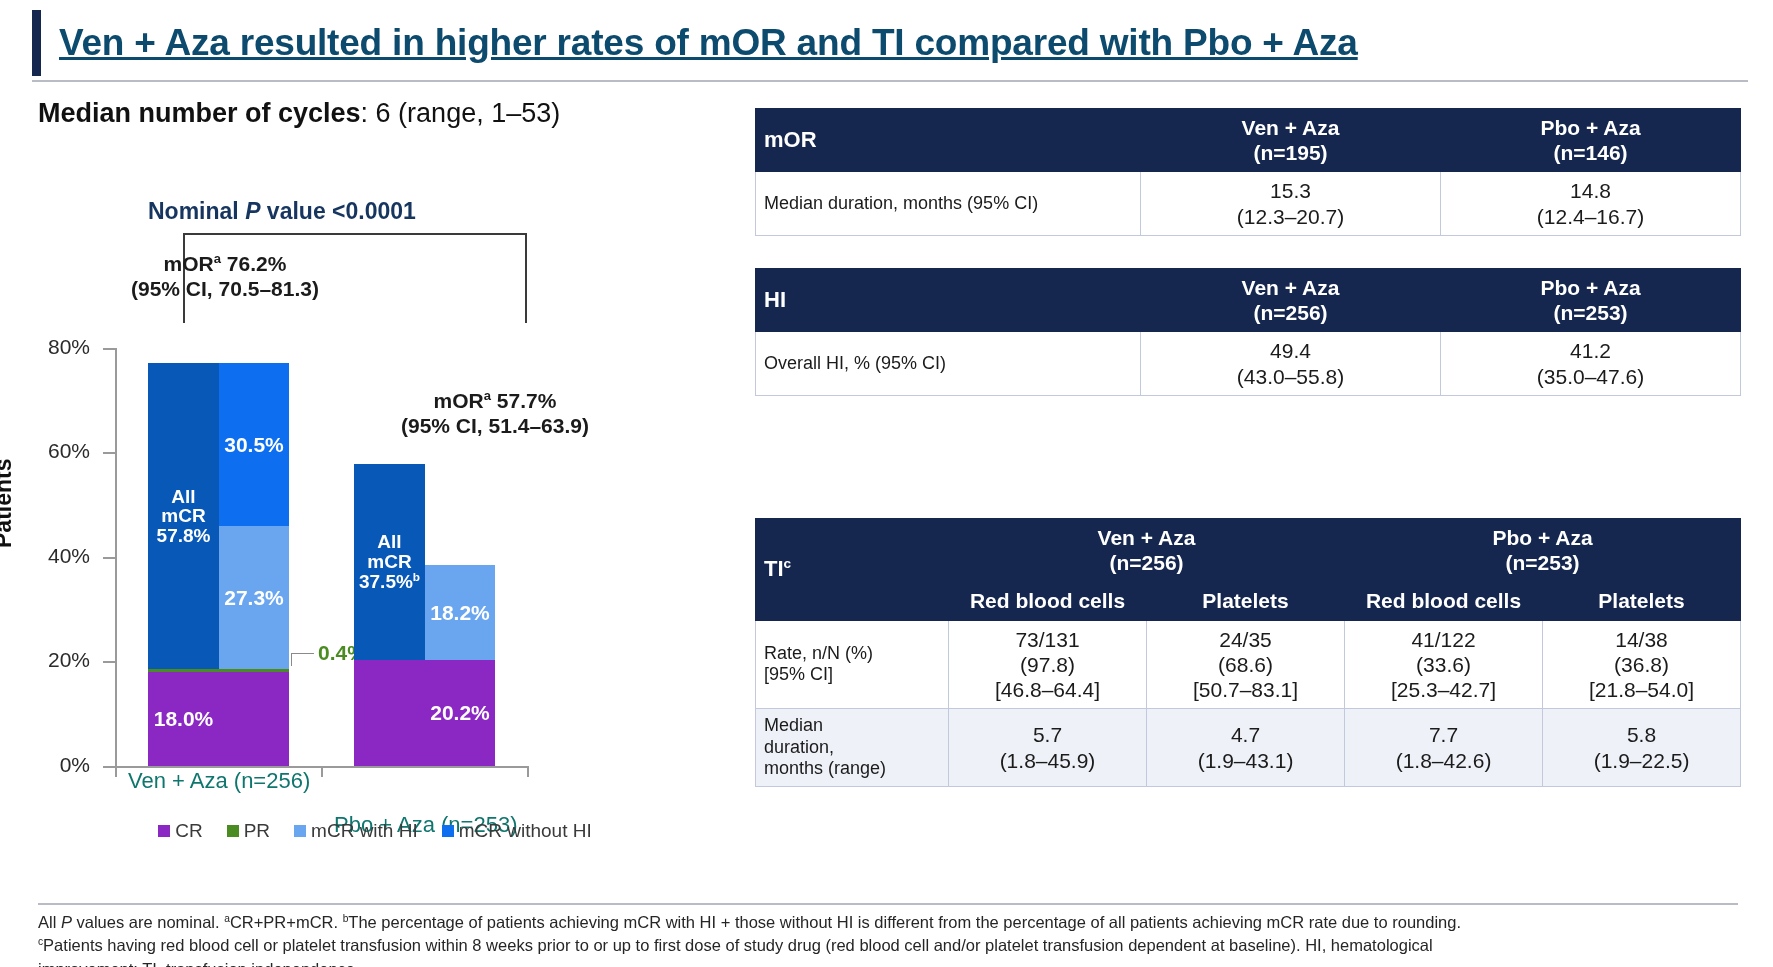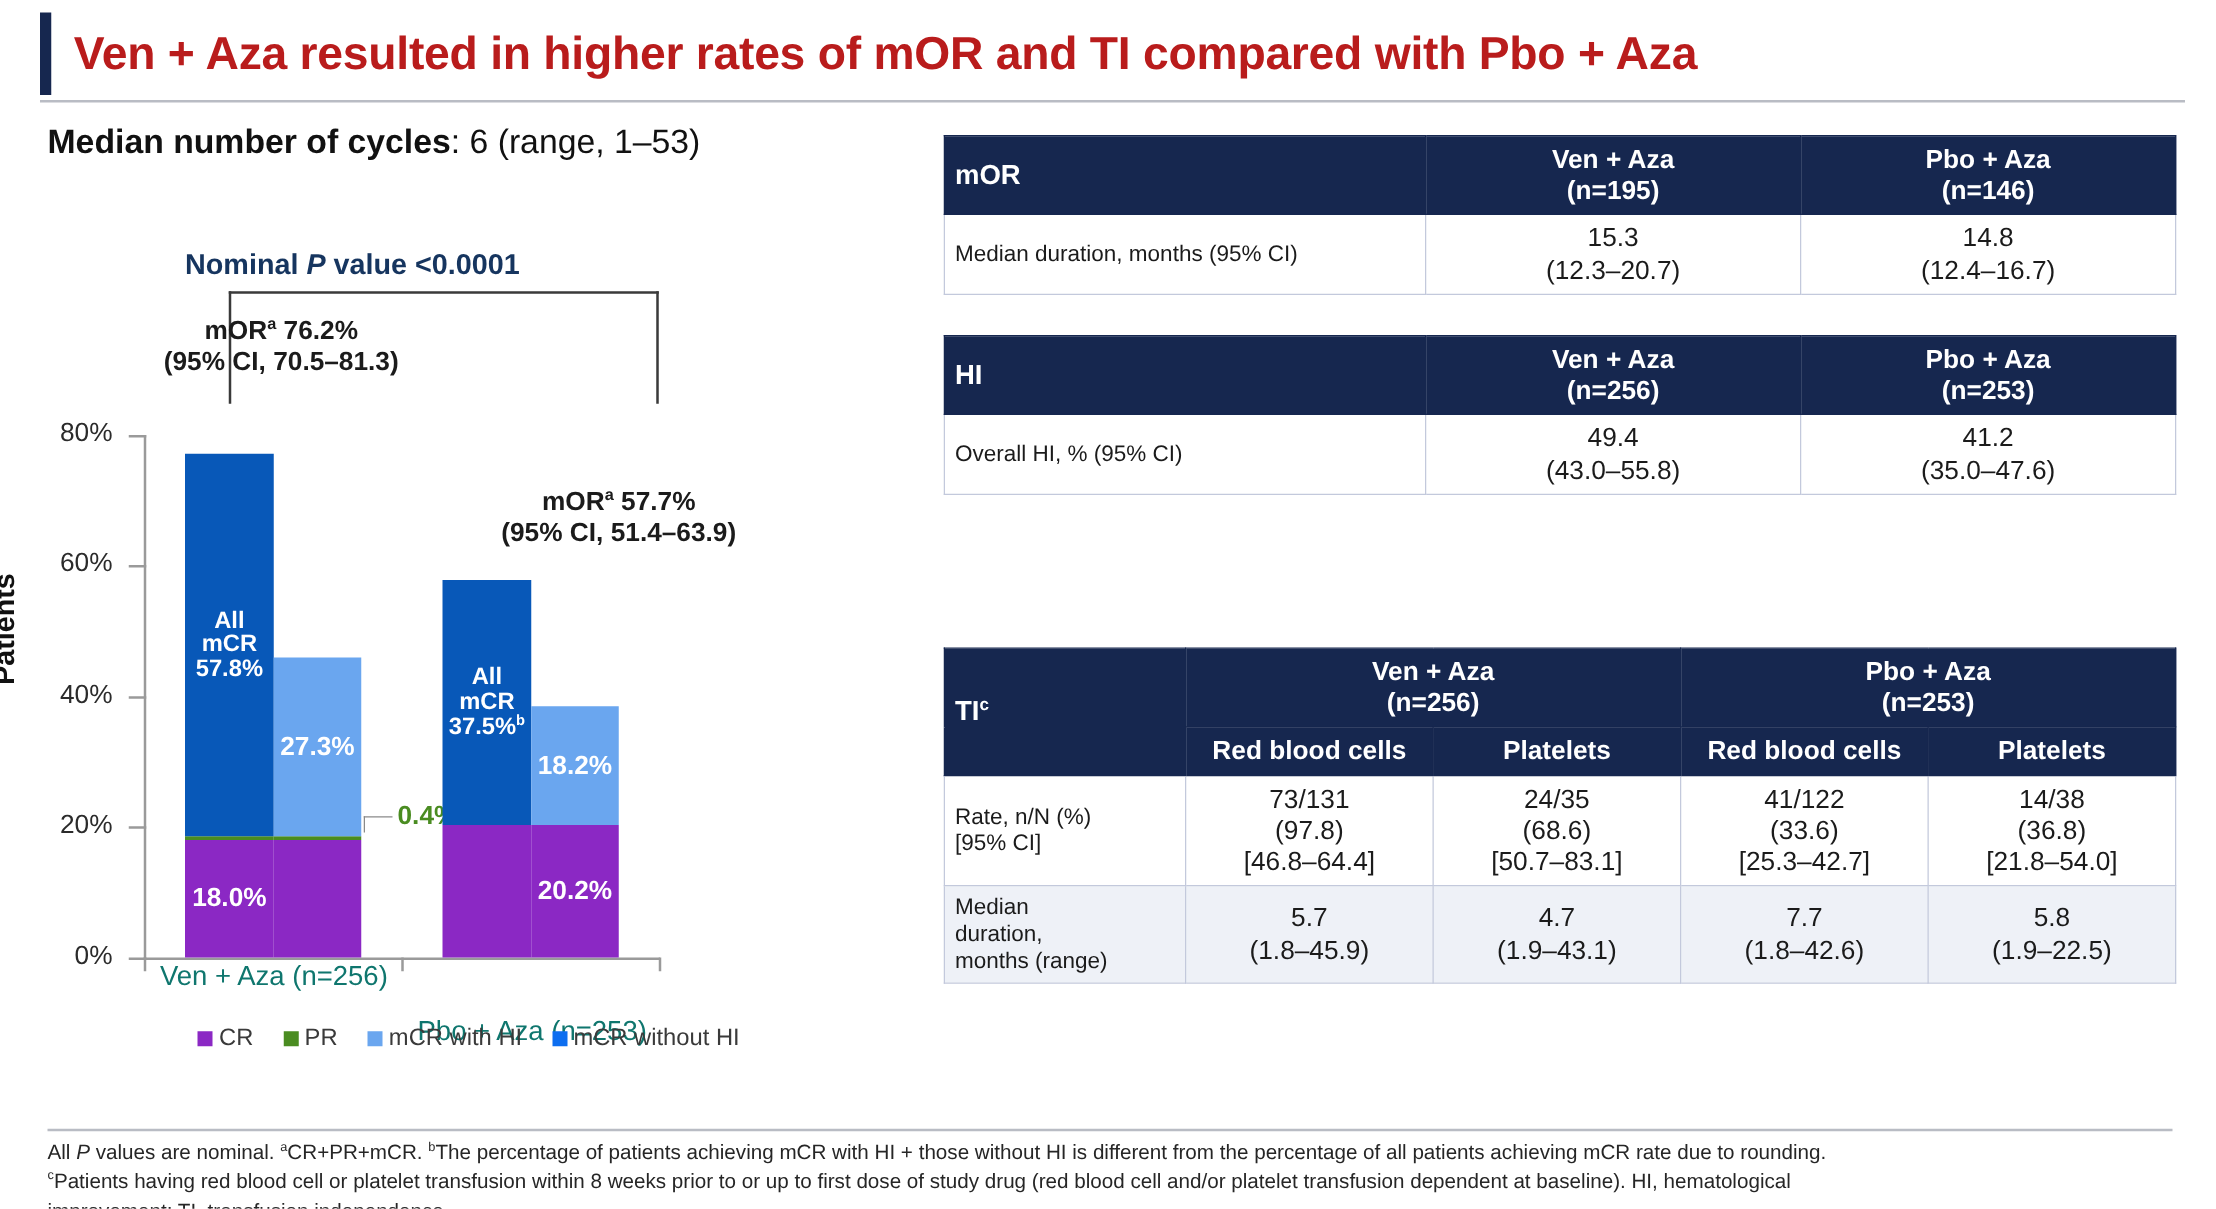--- a/index.html
+++ b/index.html
@@ -27,24 +27,25 @@
   #title-accent {
     width: 9px;
     height: 66px;
     background: #16274f;
     margin-left: 32px;
     flex: none;
   }
   #title-text {
     font-size: 37px;
     font-weight: bold;
-    color: #b91c1c;
+    color: #0c4a6e;
     margin-left: 18px;
     white-space: nowrap;
     letter-spacing: -0.2px;
+    text-decoration: underline;
   }
   #title-rule {
     position: absolute;
     left: 32px; top: 80px;
     width: 1716px; height: 2px;
     background: #b9bcc4;
   }
 
   
   #left-panel {
@@ -311,20 +312,23 @@
           <span>mCR</span>
           <span>57.8%</span>
         </div>
       </div>
 
       <div class="bar-col" style="left:71px; width:70px; height:618px;">
         <div class="seg" style="bottom:0; height:94px; background:#8b28c4;"></div>
         <div class="seg" style="bottom:94px; height:3px; background:#4a8c21;"></div>
         <div class="seg" style="bottom:97px; height:143px; background:#6aa6ef;">
           <span>27.3%</span>
+        </div>
+        <div class="seg" style="bottom:240px; height:163px; background:#0d6ef0;">
+          <span>30.5%</span>
         </div>
       </div>
     </div>
 
     <div id="pr-leader" style="left:291px; top:505px; width:22px; height:12px;"></div>
     <div id="pr-callout" style="left:318px; top:493px;">0.4%</div>
 
     <div class="bar-group" style="left:354px; top:0; width:141px; height:618px;">
       <div class="bar-col" style="left:0; width:71px; height:618px;">
         <div class="seg" style="bottom:0; height:106px; background:#8b28c4;"></div>

